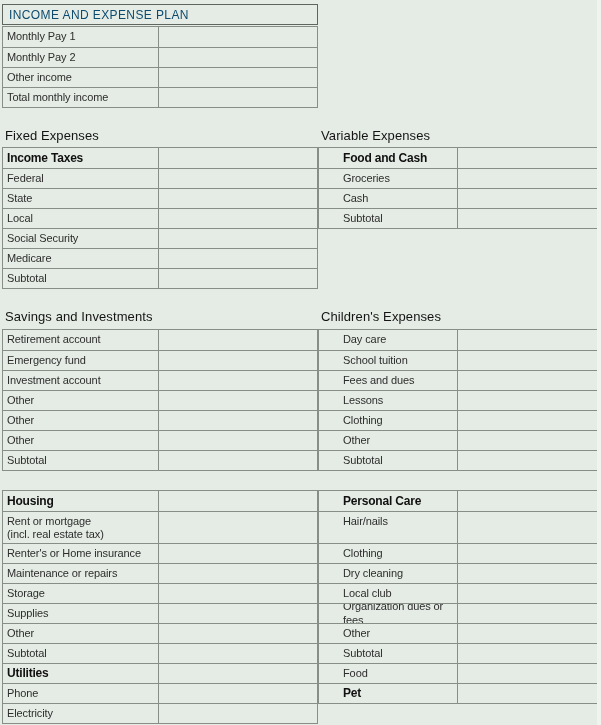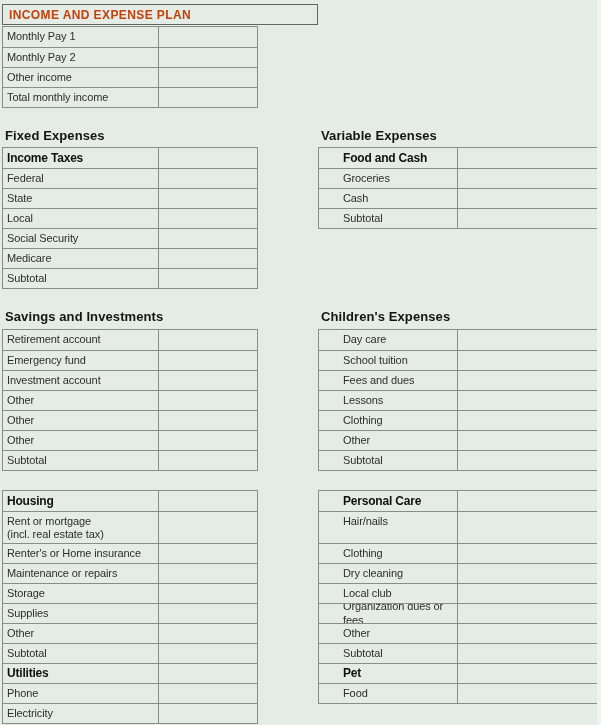--- a/index.html
+++ b/index.html
@@ -21,37 +21,37 @@
   }
   .title-box {
     position: absolute;
     left: 2px; top: 4px;
     width: 316px; height: 21px;
     border: 1px solid #5f655f;
     display: flex;
     align-items: center;
     padding-left: 6px;
     font-size: 12px;
-    font-weight: bold;
+    font-weight: normal;
     letter-spacing: 0.4px;
-    color: #c2410c;
+    color: #0c4a6e;
   }
   .sec-header {
     position: absolute;
     font-size: 13px;
-    font-weight: bold;
+    font-weight: normal;
     color: #141414;
     letter-spacing: 0.1px;
   }
   .ttable {
     position: absolute;
     border: 1px solid #878d87;
     background: transparent;
   }
-  .left-t { width: 256px; }
+  .left-t { width: 316px; }
   .right-t { width: 281px; }
   .trow { display: flex; height: 20px; }
   .trow + .trow { border-top: 1px solid #878d87; }
   .trow.tall { height: 32px; }
   .cell {
     display: flex;
     align-items: center;
     padding: 1px 4px;
     overflow: hidden;
   }
@@ -294,24 +294,24 @@
         <div class="cell value"></div>
       </div>
       <div class="trow">
         <div class="cell label">Other</div>
         <div class="cell value"></div>
       </div>
       <div class="trow">
         <div class="cell label">Subtotal</div>
         <div class="cell value"></div>
       </div>
+      <div class="trow">
+        <div class="cell label">Food</div>
+        <div class="cell value"></div>
+      </div>
       <div class="trow header">
         <div class="cell label">Pet</div>
-        <div class="cell value"></div>
-      </div>
-      <div class="trow">
-        <div class="cell label">Food</div>
         <div class="cell value"></div>
       </div>
     </div>
 
   <div class="scan-edge"></div>
 </div>
 
 </body></html>

